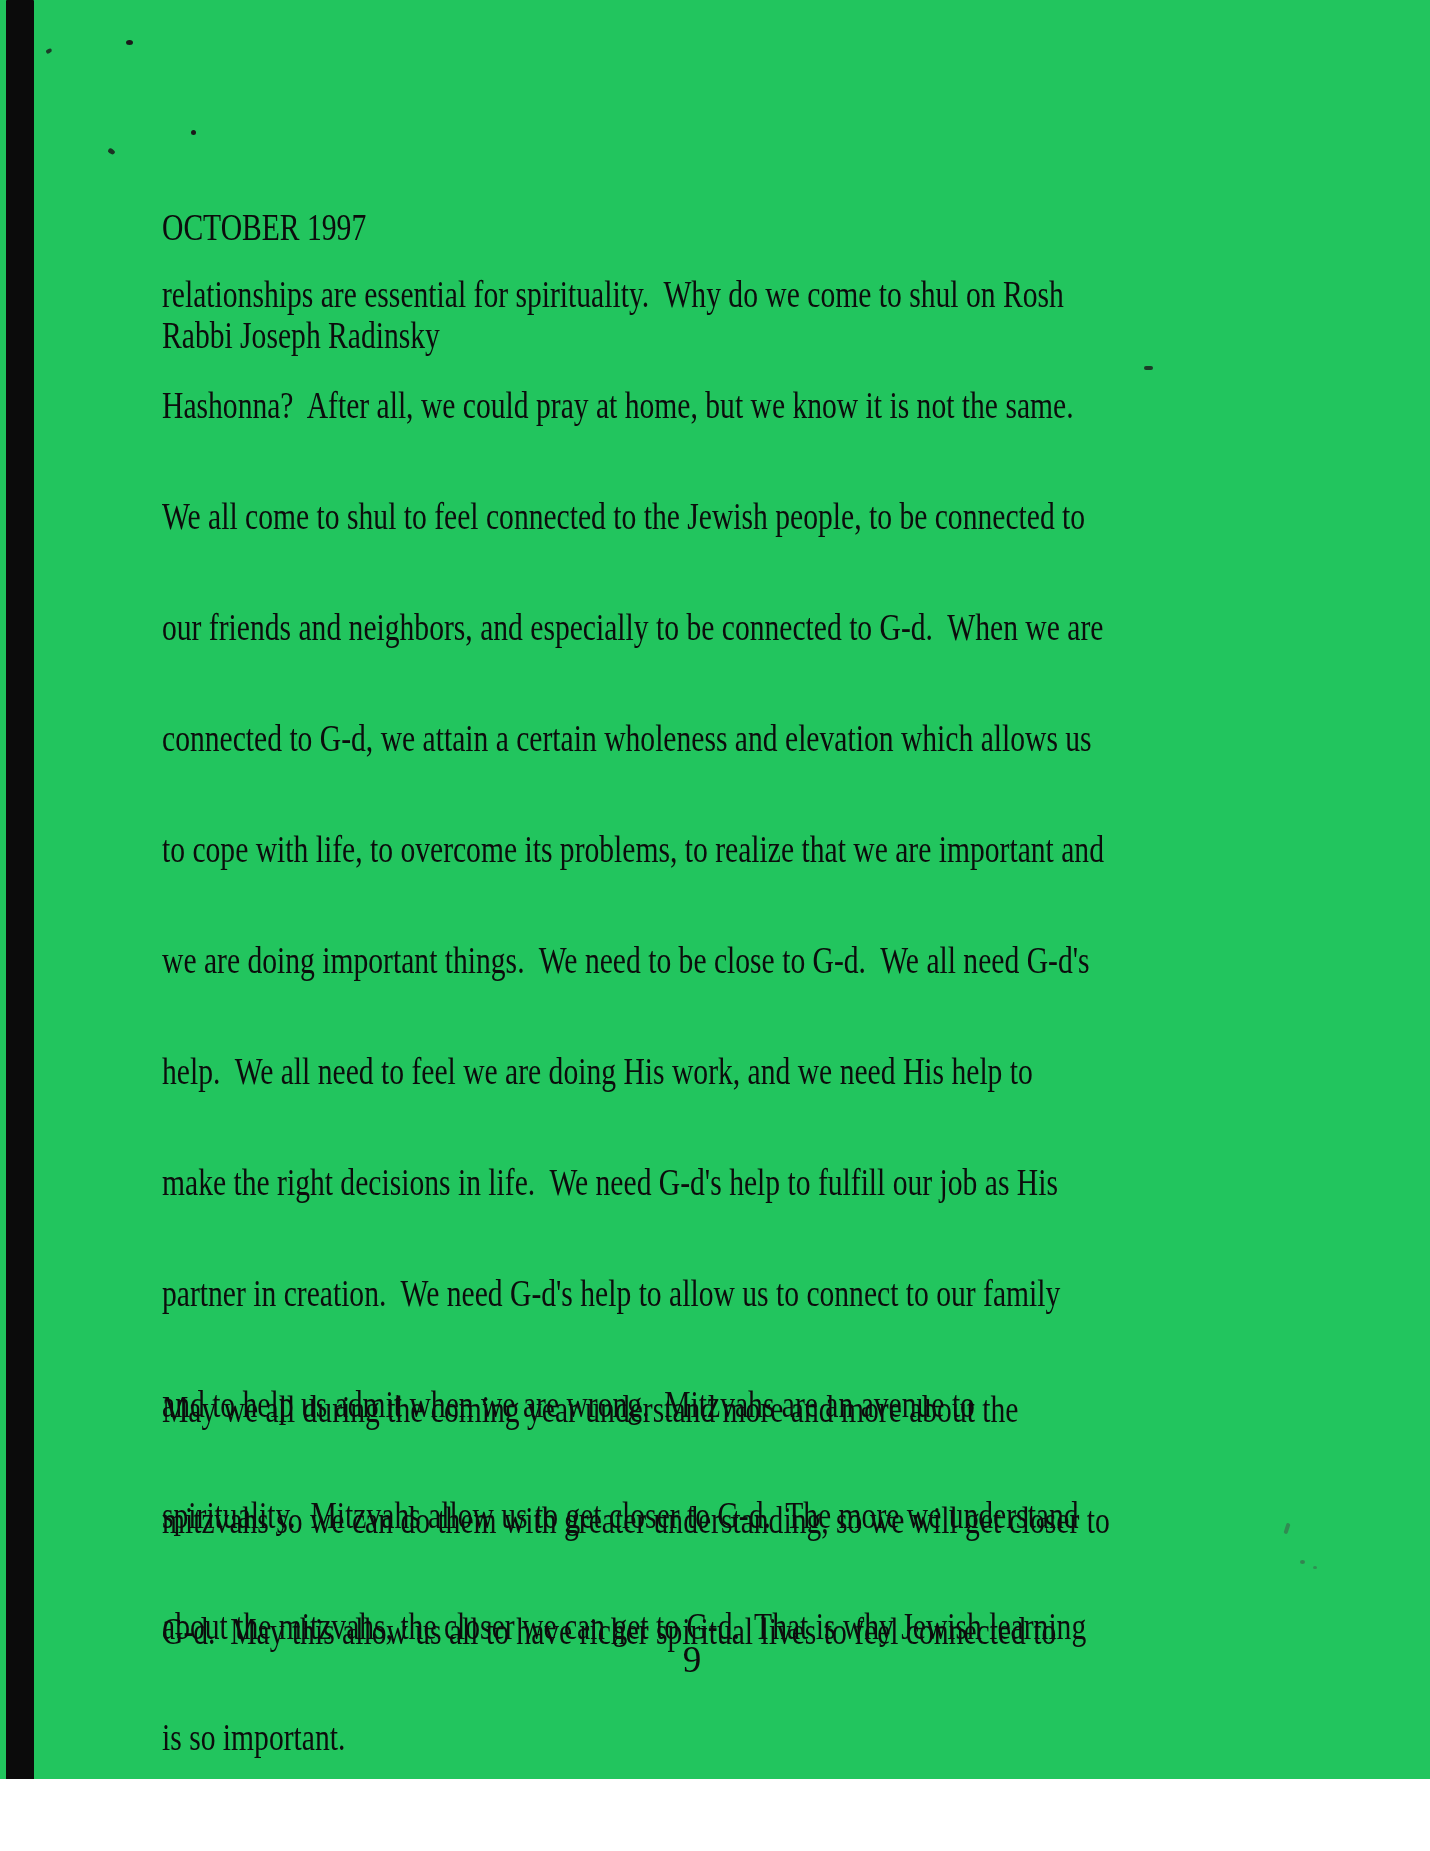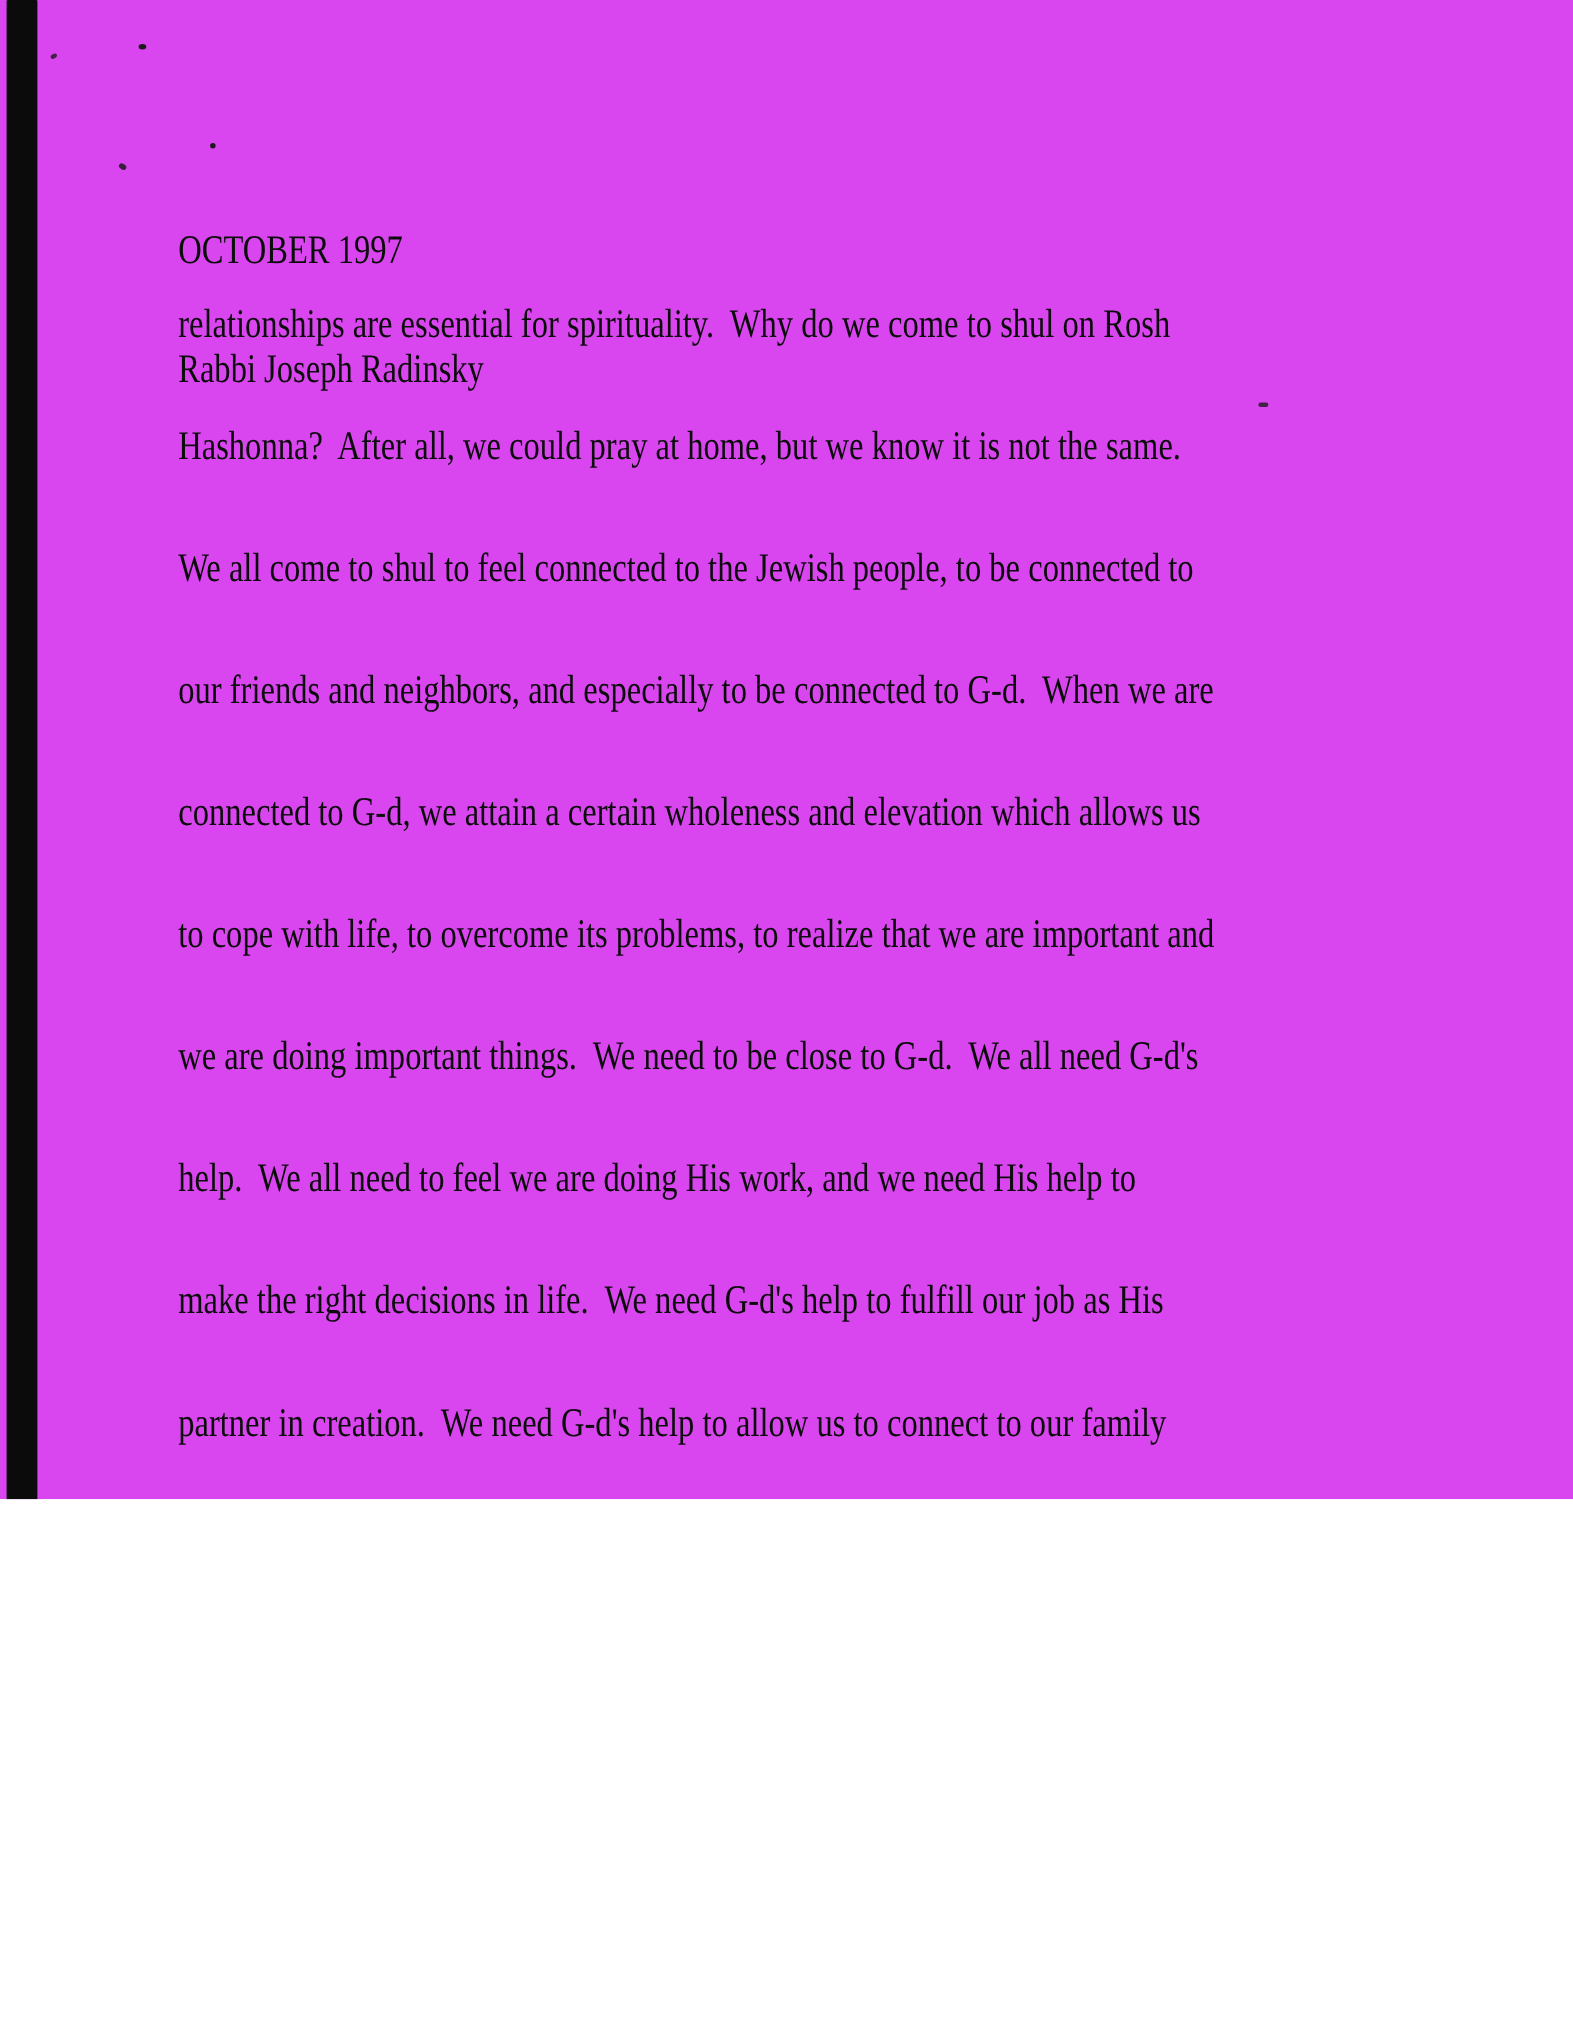--- a/index.html
+++ b/index.html
@@ -3,22 +3,22 @@
 <meta charset="utf-8">
 <style>
   html, body {
     margin: 0;
     padding: 0;
     background: #ffffff;
   }
   .page {
     position: relative;
     width: 1430px;
-    height: 1363px;
-    background: #d946ef;
+    height: 1779px;
+    background: #22c55e;
     overflow: hidden;
     font-family: "Liberation Serif", "DejaVu Serif", serif;
     color: #0c0c0c;
   }
   
   .scan-bar {
     position: absolute;
     left: 6px;
     top: 0;
     width: 28px;

